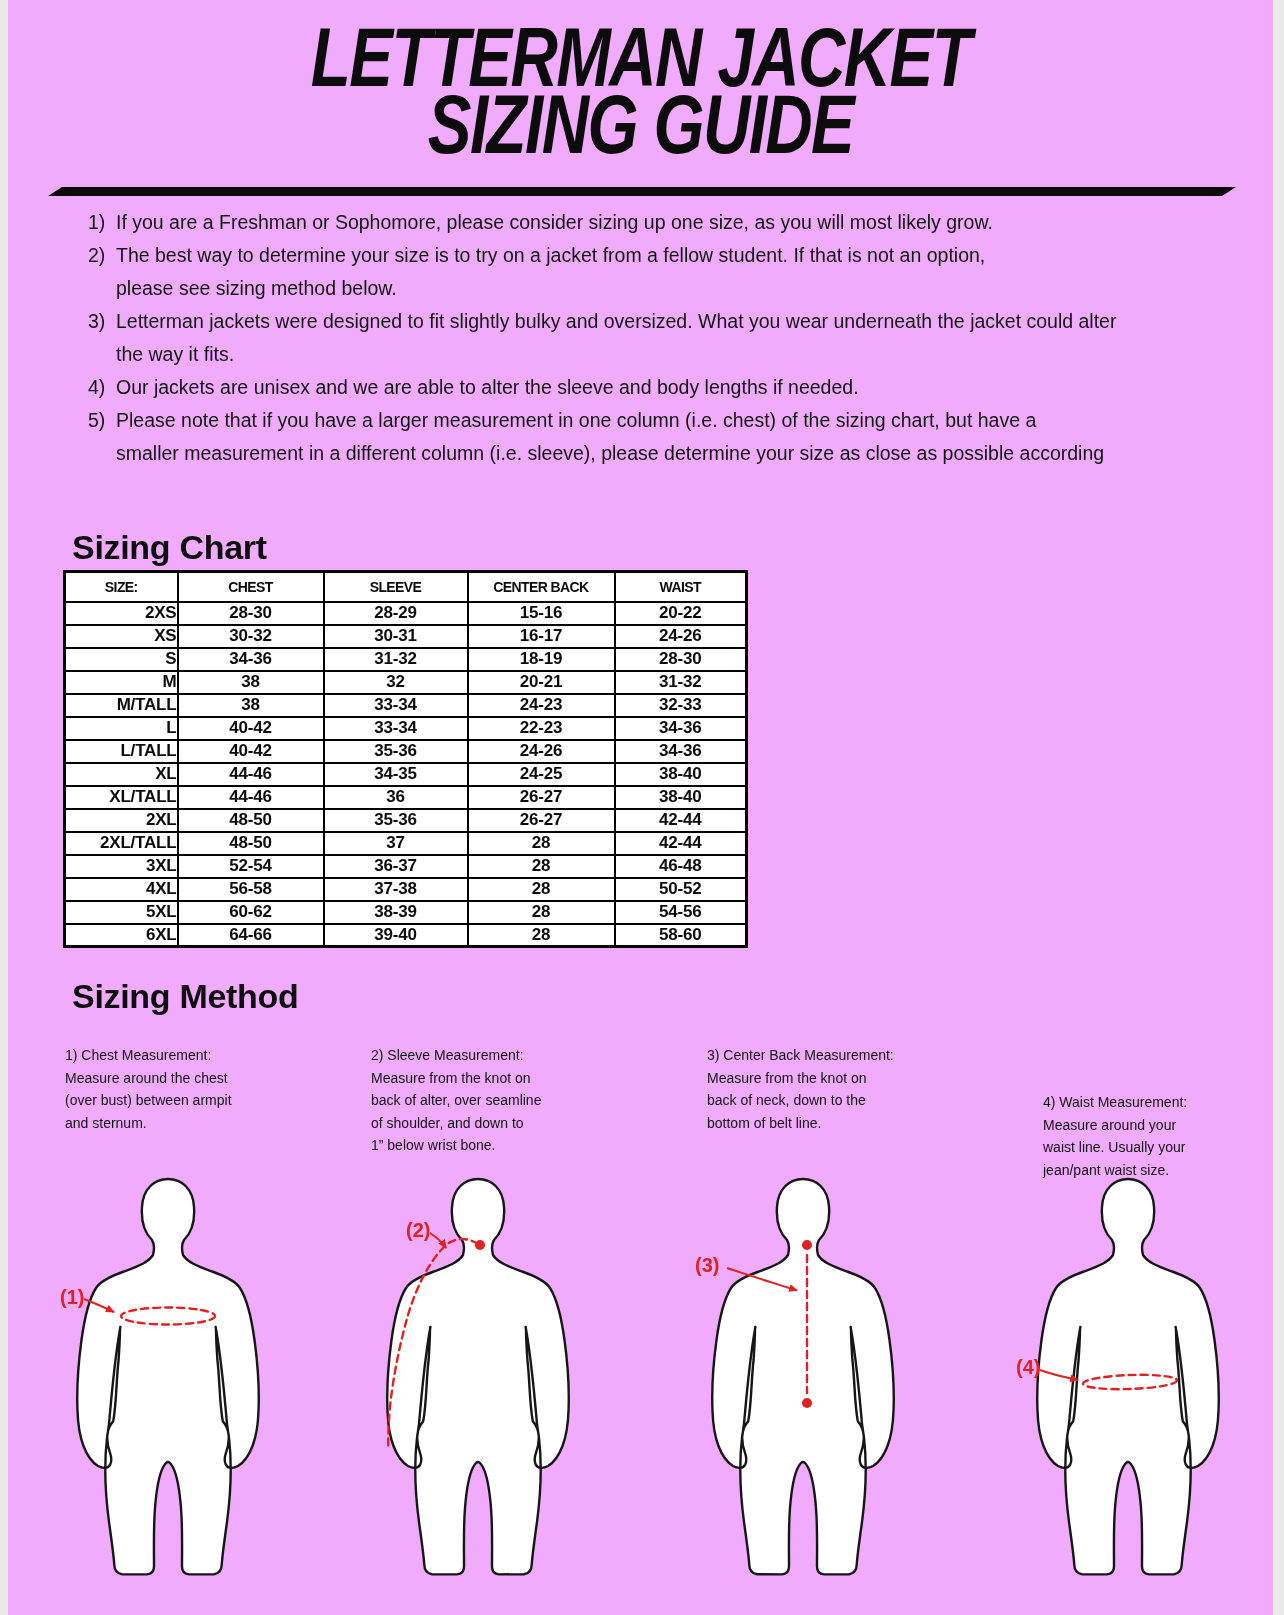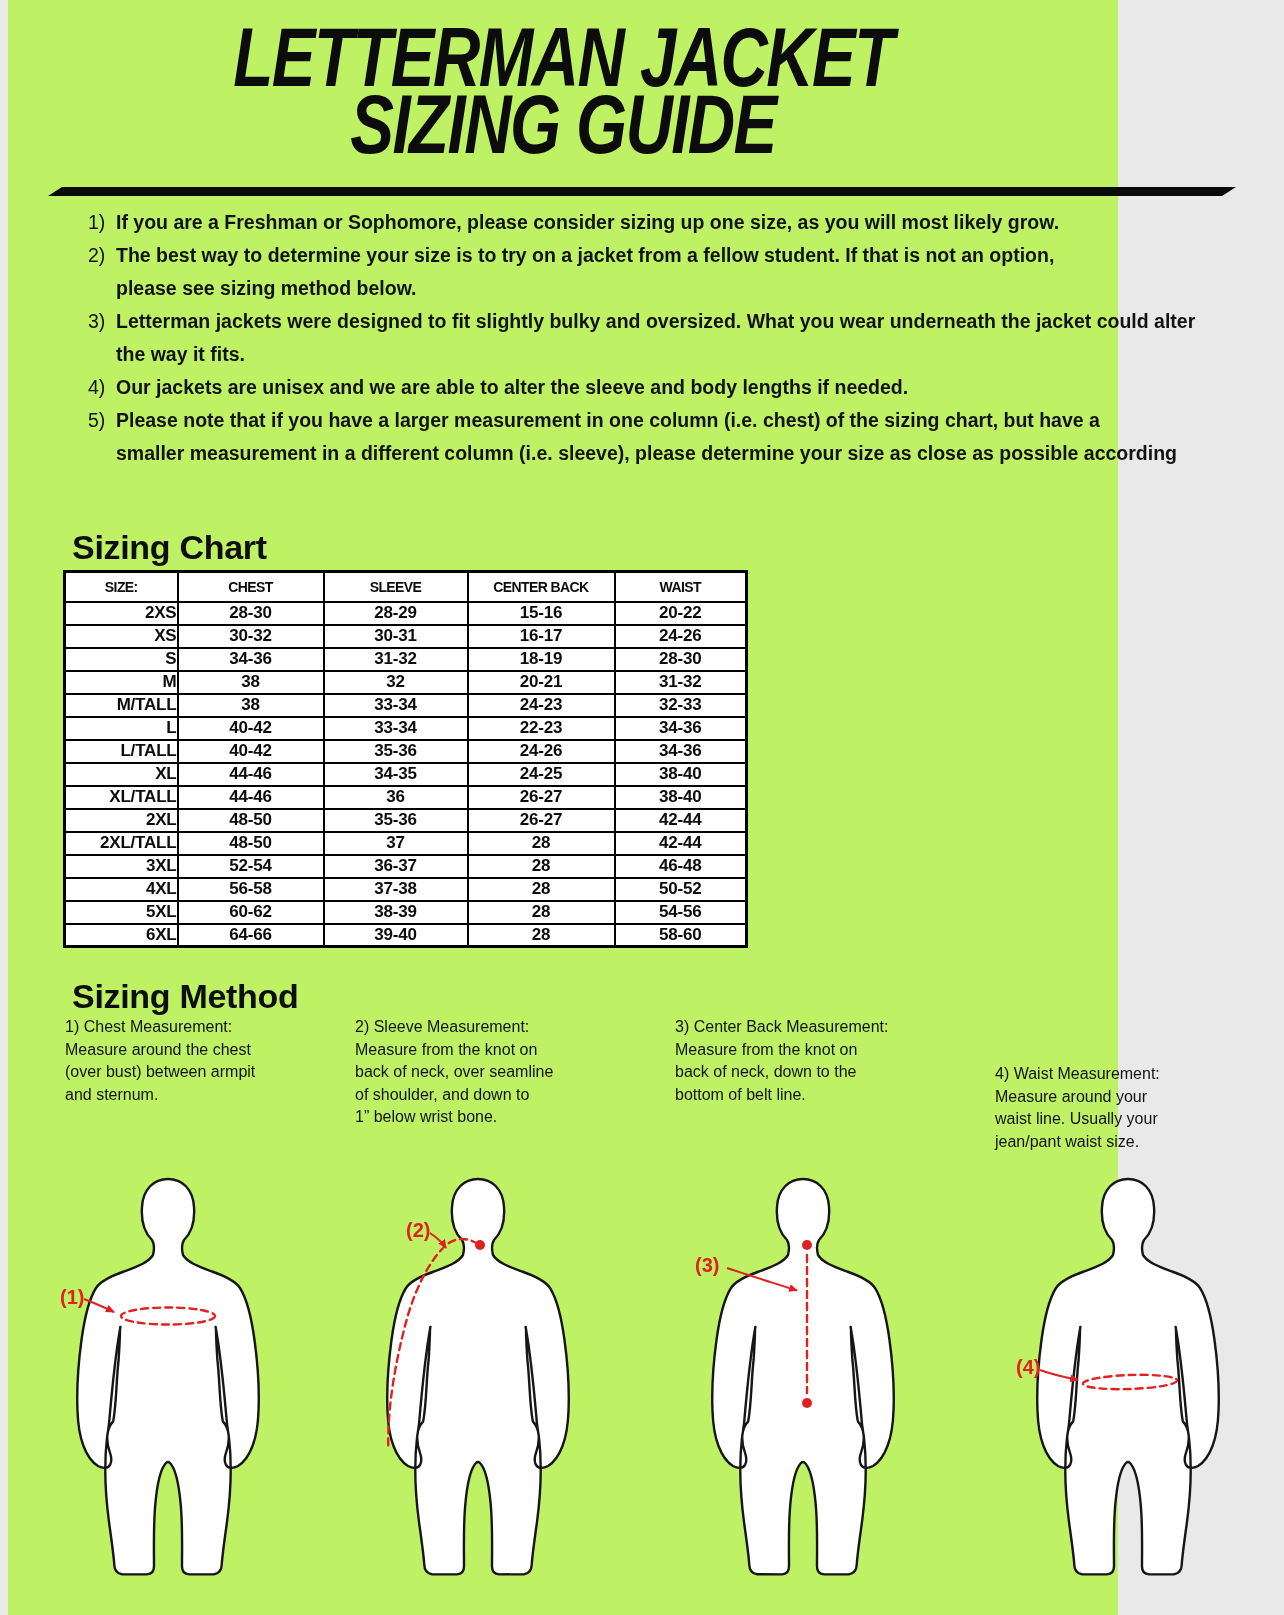--- a/index.html
+++ b/index.html
@@ -3,57 +3,57 @@
 <meta charset="utf-8">
 <style>
   * { margin:0; padding:0; box-sizing:border-box; }
   :root { --red:#e02121; --ink:#121212; }
   html,body { width:1284px; }
   body {
     position:relative; height:1615px; background:#e9e9e9;
     font-family:"Liberation Sans", sans-serif; color:var(--ink);
     overflow:hidden;
   }
-  .page { position:absolute; left:8px; top:0; width:1110px; height:1615px; background:#bef264; }
+  .page { position:absolute; left:8px; top:0; width:1265px; height:1615px; background:#f0abfc; }
 
   
   .title-block { position:absolute; top:24px; left:0; width:100%; text-align:center; }
   .title-line {
     font-size:84px; line-height:67px; font-weight:bold; font-style:italic;
     letter-spacing:-2px; color:#0c0c0c; white-space:nowrap;
     transform:scaleX(0.78); transform-origin:center;
   }
   .divider {
     position:absolute; top:187px; left:40px; width:1188px; height:9px; background:#0a0a0a;
     clip-path:polygon(14px 0, 100% 0, calc(100% - 14px) 100%, 0 100%);
   }
 
   
   .notes { position:absolute; top:206px; left:80px; width:1115px; font-size:19.5px; }
   .note { display:flex; }
   .note-num { width:28px; flex:none; line-height:33px; }
-  .note-lines > div { line-height:33px;font-weight:bold; }
+  .note-lines > div { line-height:33px; }
 
   
   .sec-heading { position:absolute; font-size:34px; font-weight:bold; letter-spacing:-0.3px; color:#0e0e0e; }
   .chart-heading { top:528px; left:64px; }
   .method-heading { top:977px; left:64px; }
 
   
   table.sizing { position:absolute; top:570px; left:55px; border-collapse:collapse; border:3px solid #000; background:#fff; }
   table.sizing th, table.sizing td {
     border:2px solid #000; white-space:nowrap; text-align:center;
     font-weight:bold; padding:0; color:#0c0c0c;
   }
   table.sizing th { height:30px; font-size:14px; letter-spacing:-0.6px; }
   table.sizing td { height:23px; font-size:17px; letter-spacing:-0.2px; }
   table.sizing td.size-cell { text-align:right; padding-left:8px; }
 
   
-  .methods { position:absolute; top:1016px; left:57px; display:flex; font-size:16px; }
+  .methods { position:absolute; top:1044px; left:57px; display:flex; font-size:14px;gap:16px; }
   .method-col > div { line-height:22.5px; }
   .method-col:nth-child(1) { width:290px; }
   .method-col:nth-child(2) { width:320px; }
   .method-col:nth-child(3) { width:320px; }
   .method-col:nth-child(4) { width:200px;margin-top:47px; }
 
   
   .figures { position:absolute; top:1176px; left:40px; display:flex; }
   .fig { width:240px; height:412px; }
   .fig + .fig { margin-left:70px; }
@@ -279,21 +279,21 @@
   <div class="methods">
       <div class="method-col">
         <div>1) Chest Measurement:</div>
         <div>Measure around the chest</div>
         <div>(over bust) between armpit</div>
         <div>and sternum.</div>
       </div>
       <div class="method-col">
         <div>2) Sleeve Measurement:</div>
         <div>Measure from the knot on</div>
-        <div>back of neck, over seamline</div>
+        <div>back of alter, over seamline</div>
         <div>of shoulder, and down to</div>
         <div>1” below wrist bone.</div>
       </div>
       <div class="method-col">
         <div>3) Center Back Measurement:</div>
         <div>Measure from the knot on</div>
         <div>back of neck, down to the</div>
         <div>bottom of belt line.</div>
       </div>
       <div class="method-col">

